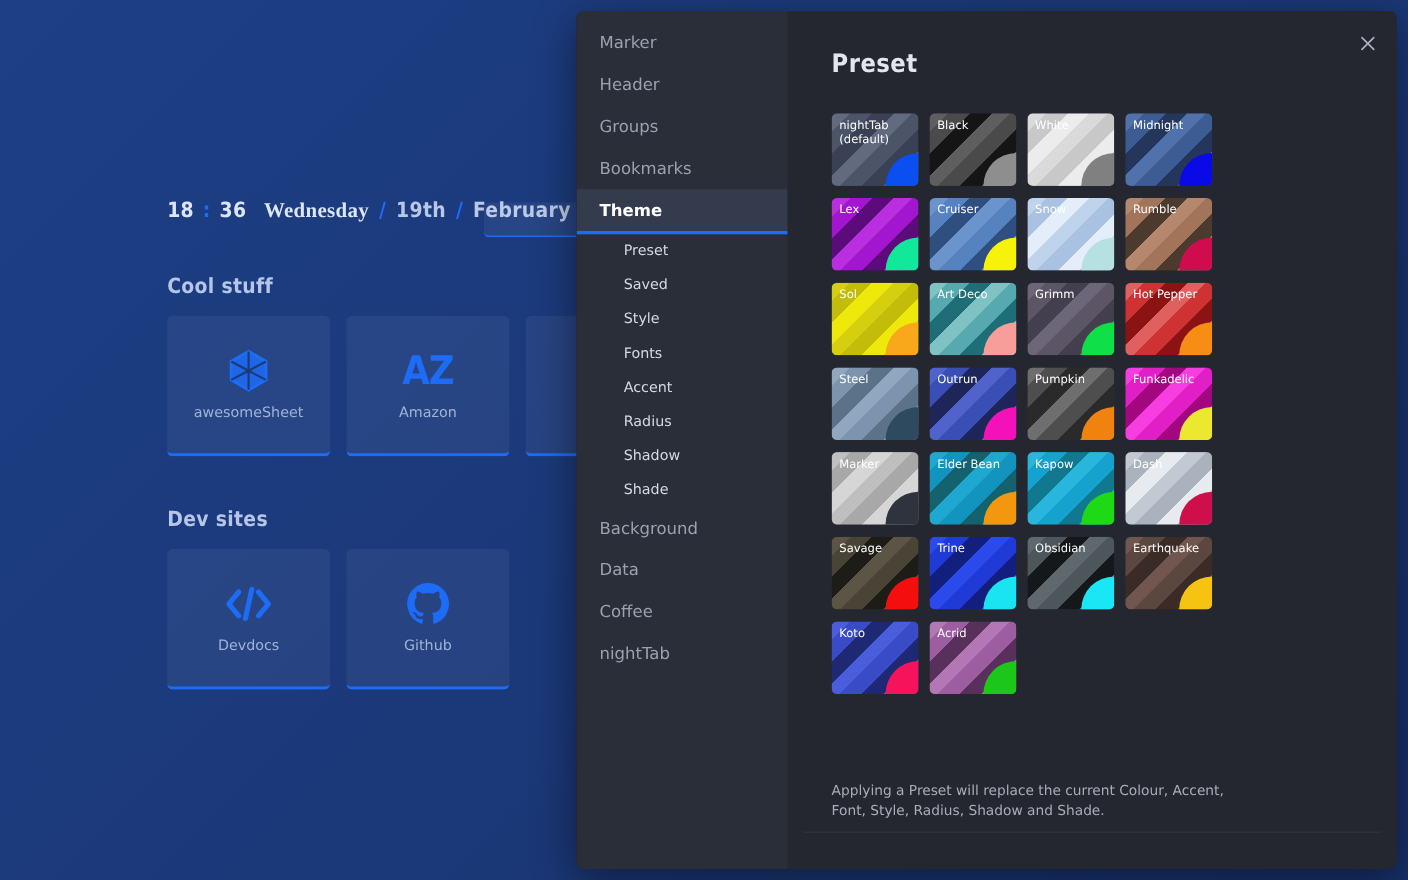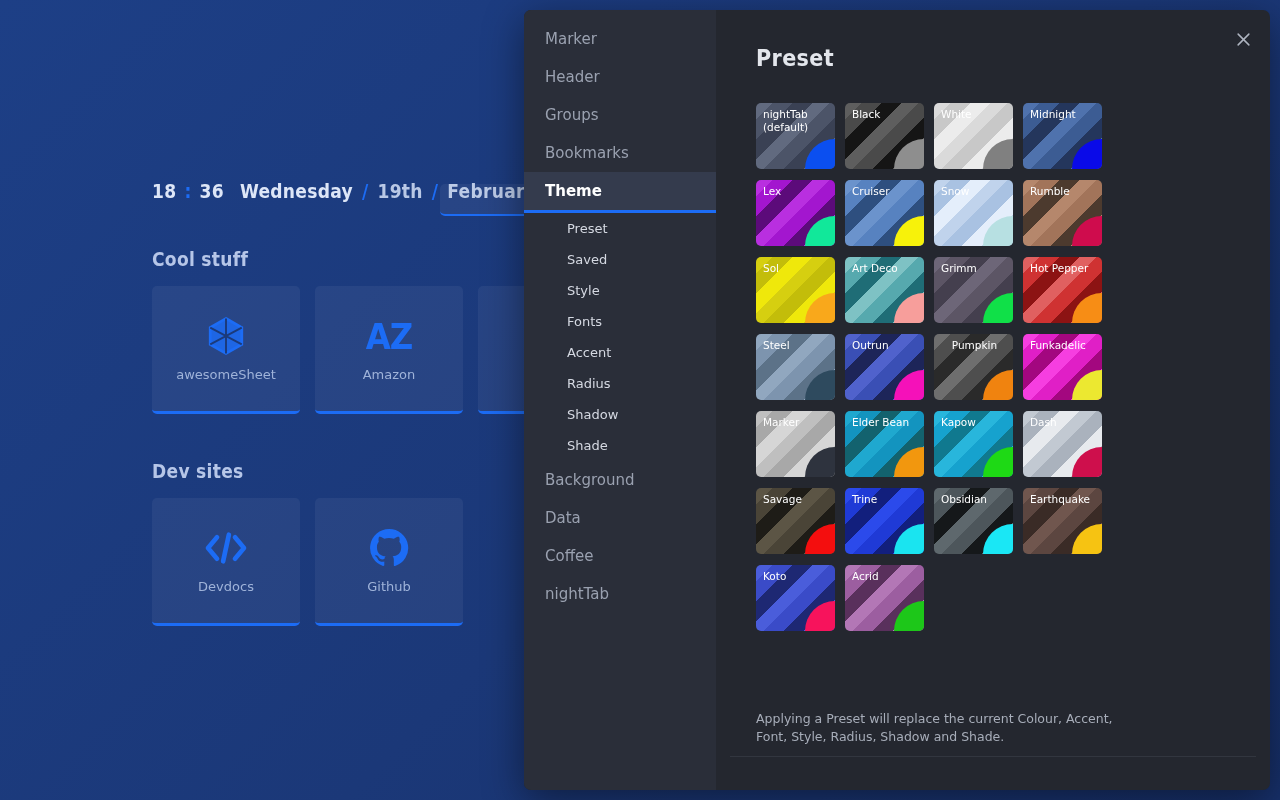--- a/index.html
+++ b/index.html
@@ -15,21 +15,21 @@
     position: absolute; inset: 0;
     background: linear-gradient(135deg, #1d3f86 0%, #1b3878 55%, #17306a 100%);
   }
   #newtab-inner { position: absolute; left: 152px; top: 180px; width: 700px; }
 
   .clockline { display: flex; align-items: baseline; gap: 6px;
     font-family: "DejaVu Sans Condensed", "Liberation Sans Narrow", "Liberation Sans", sans-serif;
     font-weight: bold; font-size: 19px; letter-spacing: .3px; }
   .clock-h, .clock-m { color: #dde6f7; }
   .clock-sep { color: #1c6cf5; margin: 0 2px; }
-  .date-day { color: #dde6f7; margin-left: 10px; }
+  .date-day { color: #dde6f7; margin-left: 10px; font-family: Liberation Serif, serif; }
   .date-slash { color: #1c6cf5; margin: 0 3px; }
   .date-num, .date-month { color: #b9c8e6; }
 
   .search-box {
     position: absolute; left: 288px; top: 4px;
     width: 240px; height: 32px; border-radius: 5px;
     background: rgba(255,255,255,.055);
     border-bottom: 2px solid #1c6cf5;
     display: flex; align-items: center; justify-content: flex-end;
     padding-right: 14px;
@@ -336,21 +336,21 @@
             <div class="plabel" style="color: rgb(255, 255, 255);">Steel</div>
           </div>
           <div class="preset">
             <div class="stripes" style="background: repeating-linear-gradient(135deg, rgb(80, 98, 204) 0px, rgb(80, 98, 204) 12px, rgb(58, 79, 181) 12px, rgb(58, 79, 181) 26px, rgb(29, 37, 89) 26px, rgb(29, 37, 89) 40px);"></div>
             <div class="accent" style="background: rgb(245, 17, 185);"></div>
             <div class="plabel" style="color: rgb(255, 255, 255);">Outrun</div>
           </div>
           <div class="preset">
             <div class="stripes" style="background: repeating-linear-gradient(135deg, rgb(110, 110, 110) 0px, rgb(110, 110, 110) 12px, rgb(78, 78, 78) 12px, rgb(78, 78, 78) 26px, rgb(42, 42, 42) 26px, rgb(42, 42, 42) 40px);"></div>
             <div class="accent" style="background: rgb(240, 131, 15);"></div>
-            <div class="plabel" style="color: rgb(255, 255, 255); text-align: center;">Pumpkin</div>
+            <div class="plabel" style="color: rgb(255, 255, 255);">Pumpkin</div>
           </div>
           <div class="preset">
             <div class="stripes" style="background: repeating-linear-gradient(135deg, rgb(246, 62, 224) 0px, rgb(246, 62, 224) 12px, rgb(224, 31, 198) 12px, rgb(224, 31, 198) 26px, rgb(163, 7, 127) 26px, rgb(163, 7, 127) 40px);"></div>
             <div class="accent" style="background: rgb(236, 232, 48);"></div>
             <div class="plabel" style="color: rgb(255, 255, 255);">Funkadelic</div>
           </div>
           <div class="preset">
             <div class="stripes" style="background: repeating-linear-gradient(135deg, rgb(191, 191, 191) 0px, rgb(191, 191, 191) 12px, rgb(168, 168, 168) 12px, rgb(168, 168, 168) 26px, rgb(214, 214, 214) 26px, rgb(214, 214, 214) 40px);"></div>
             <div class="accent" style="background: rgb(46, 51, 62);"></div>
             <div class="plabel" style="color: rgb(255, 255, 255);">Marker</div>

